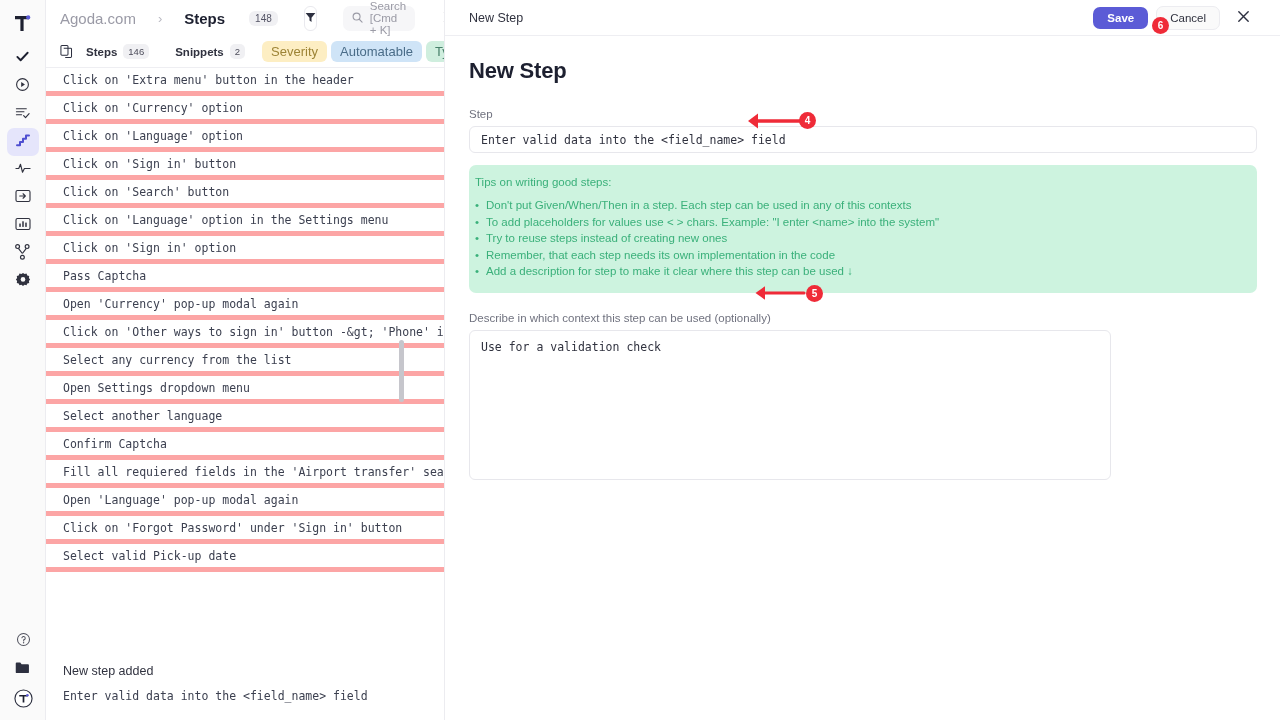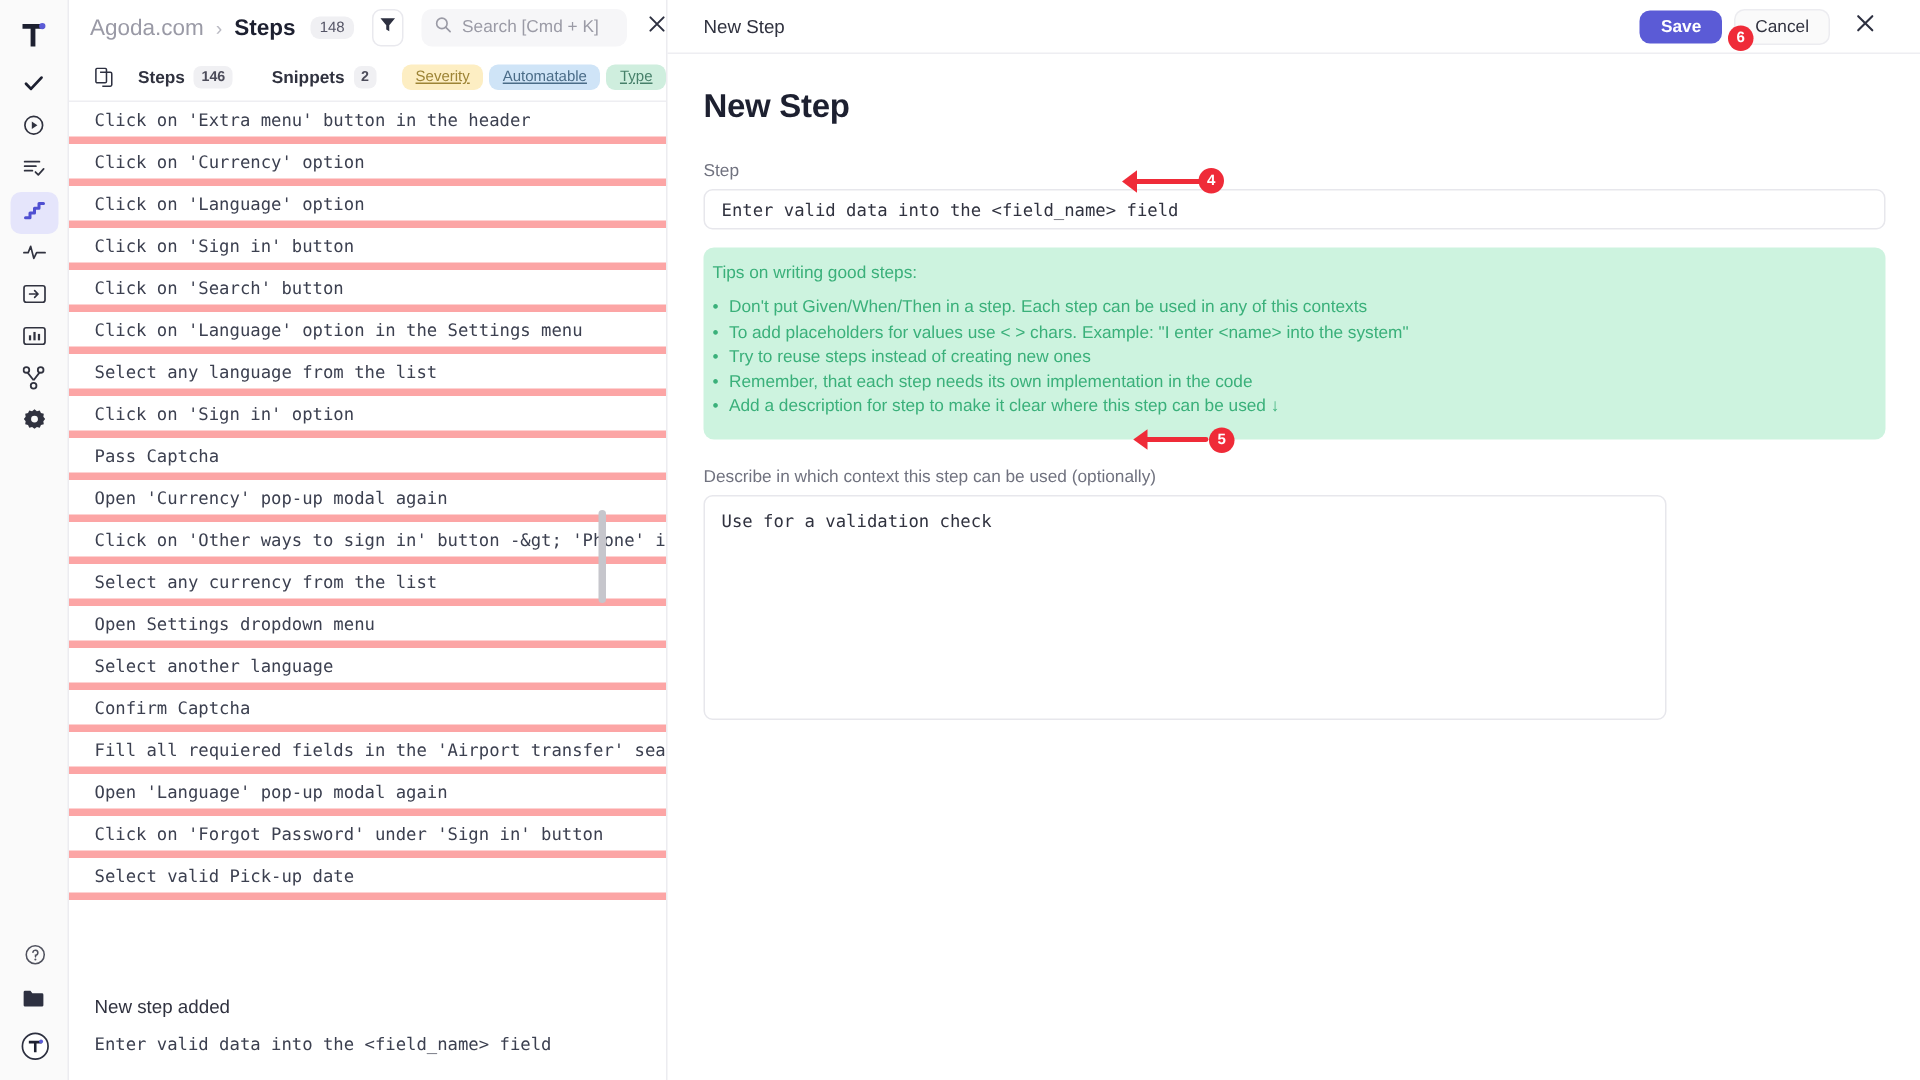--- a/index.html
+++ b/index.html
@@ -28,21 +28,21 @@
   .rail-btn.active { background: #e5e5fb; }
   .rail-bottom { position: absolute; bottom: 8px; left: 0; width: 46px;
     display: flex; flex-direction: column; align-items: center; gap: 10px; }
 
   
   .listpanel {
     position: absolute; left: 46px; top: 0; width: 398px; height: 720px;
     background: #ffffff; overflow: hidden;
   }
   .lp-header {
-    height: 36px; display: flex; align-items: center; padding: 0 0 0 14px; gap: 8px;
+    height: 36px; display: flex; align-items: center; padding: 0 0 0 14px; gap: 22px;
   }
   .crumb-root { color: #9a9aa6; font-size: 15px; }
   .crumb-sep { color: #b9b9c2; font-size: 13px; }
   .crumb-cur { color: #1d2030; font-size: 15px; font-weight: bold; }
   .crumb-count {
     background: #f0f0f3; color: #555566; font-size: 10px;
     padding: 2px 6px; border-radius: 6px; margin-left: 2px;
   }
   .filter-btn {
     width: 25px; height: 25px; border: 1px solid #e9e9ee; border-radius: 6px;
@@ -60,24 +60,24 @@
   .lp-tabs {
     height: 32px; display: flex; align-items: center; gap: 0px; padding-left: 14px;
     border-bottom: 1px solid #eeeef2;
   }
   .tab-icon { width: 26px; display: flex; align-items: center; justify-content: center; cursor: pointer; }
   .tab {
     display: flex; align-items: center; gap: 6px; padding: 0 13px;
     font-size: 11.5px; color: #30323f; cursor: pointer; font-weight: bold;
   }
   .tab .cnt { background: #f0f0f3; color: #4c4c5a; font-size: 9.5px;
-    padding: 2px 5px; border-radius: 5px; font-weight: bold; }
+    padding: 2px 5px; border-radius: 5px; font-weight: normal; }
   .chip {
-    font-size: 10px; padding: 3px 9px; border-radius: 6px; margin-left: 4px;
-    white-space: nowrap; cursor: pointer; text-decoration: underline;
+    font-size: 13px; padding: 3px 9px; border-radius: 6px; margin-left: 4px;
+    white-space: nowrap; cursor: pointer;
   }
   .chip.sev  { background: #fdeec3; color: #9d8436; }
   .chip.auto { background: #cfe4f7; color: #4a6c88; }
   .chip.type { background: #cfeede; color: #47806a; }
 
   .lp-rows { position: relative; }
   .row {
     height: 28px; display: flex; align-items: center;
     padding-left: 17px; border-bottom: 5px solid #fca5a5;
     font-family: "DejaVu Sans Mono", monospace;
@@ -320,21 +320,20 @@
       <div class="chip type">Type</div>
     </div>
 
     <div class="lp-rows">
       <div class="row">Click on 'Extra menu' button in the header</div>
       <div class="row">Click on 'Currency' option</div>
       <div class="row">Click on 'Language' option</div>
       <div class="row">Click on 'Sign in' button</div>
       <div class="row">Click on 'Search' button</div>
       <div class="row">Click on 'Language' option in the Settings menu</div>
-      <div class="row">Select any language from the list</div>
       <div class="row">Click on 'Sign in' option</div>
       <div class="row">Pass Captcha</div>
       <div class="row">Open 'Currency' pop-up modal again</div>
       <div class="row">Click on 'Other ways to sign in' button -&amp;gt; 'Phone' icon</div>
       <div class="row">Select any currency from the list</div>
       <div class="row">Open Settings dropdown menu</div>
       <div class="row">Select another language</div>
       <div class="row">Confirm Captcha</div>
       <div class="row">Fill all requiered fields in the 'Airport transfer' search form w</div>
       <div class="row">Open 'Language' pop-up modal again</div>

